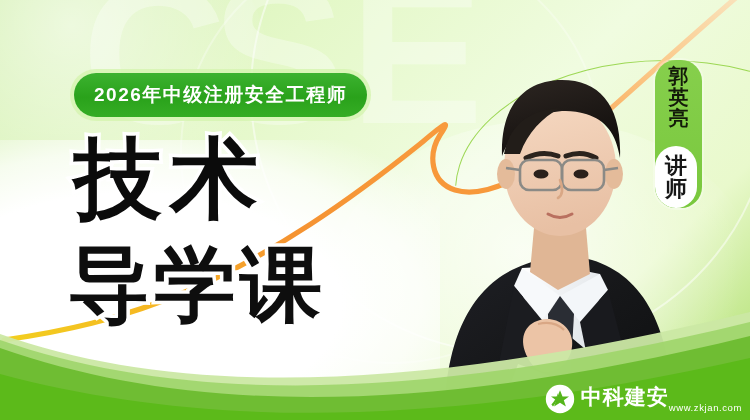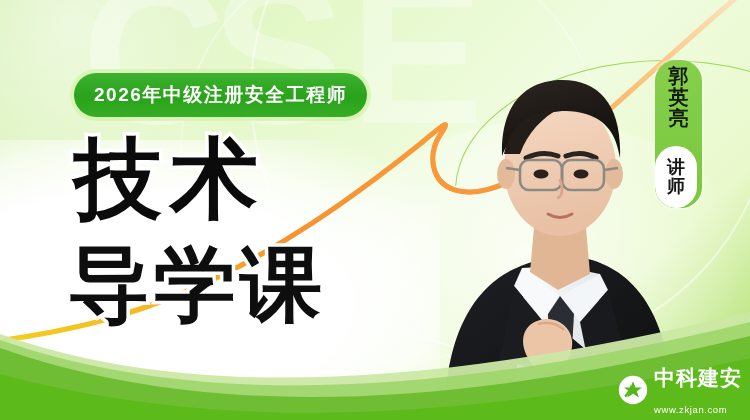--- a/index.html
+++ b/index.html
@@ -98,31 +98,31 @@
     margin-top:6px;width:30px;
     font-size:20px;font-weight:700;line-height:1.06;
     color:#131a09;text-align:center;word-break:break-all;
   }
   #insttitlewrap{
     position:absolute;left:0;bottom:0;width:42px;height:62px;
     background:#ffffff;border-radius:21px;
     display:flex;align-items:center;justify-content:center;
   }
   #insttitle{
-    width:26px;font-size:18px;font-weight:700;line-height:1.06;
+    width:26px;font-size:22px;font-weight:700;line-height:1.06;
     color:#171717;text-align:center;word-break:break-all;
   }
 
   
   #logo{
     position:absolute;right:8px;bottom:6px;
     display:flex;align-items:center;gap:6px;
   }
   #logomark{width:30px;height:30px;flex:0 0 auto;}
-  #logotextwrap{display:flex;flex-direction:column;line-height:1;}
+  #logotextwrap{display:flex;flex-direction:row;line-height:1;}
   #logoname{
     font-size:21px;font-weight:700;color:#ffffff;letter-spacing:1px;white-space:nowrap;
   }
   #logourl{
     font-size:9.5px;color:#ffffff;letter-spacing:.6px;margin-top:17px;white-space:nowrap;
     font-family:"Liberation Sans",sans-serif;
   }
 </style>
 </head>
 <body>

